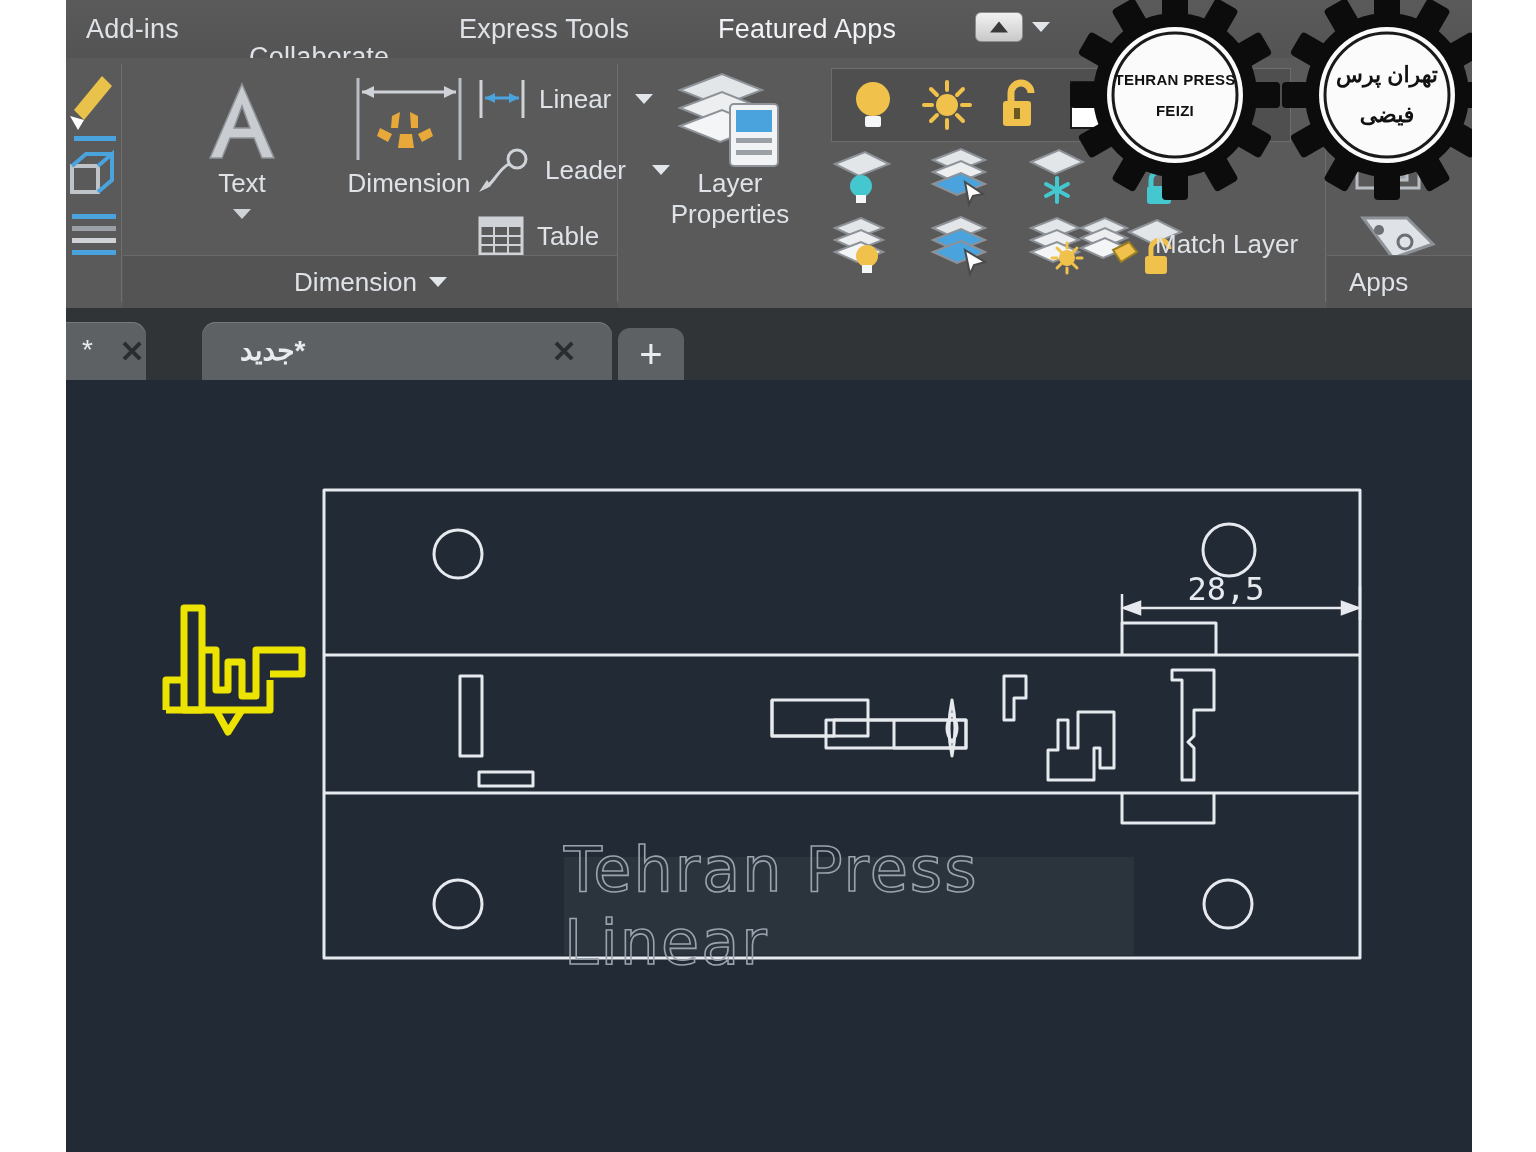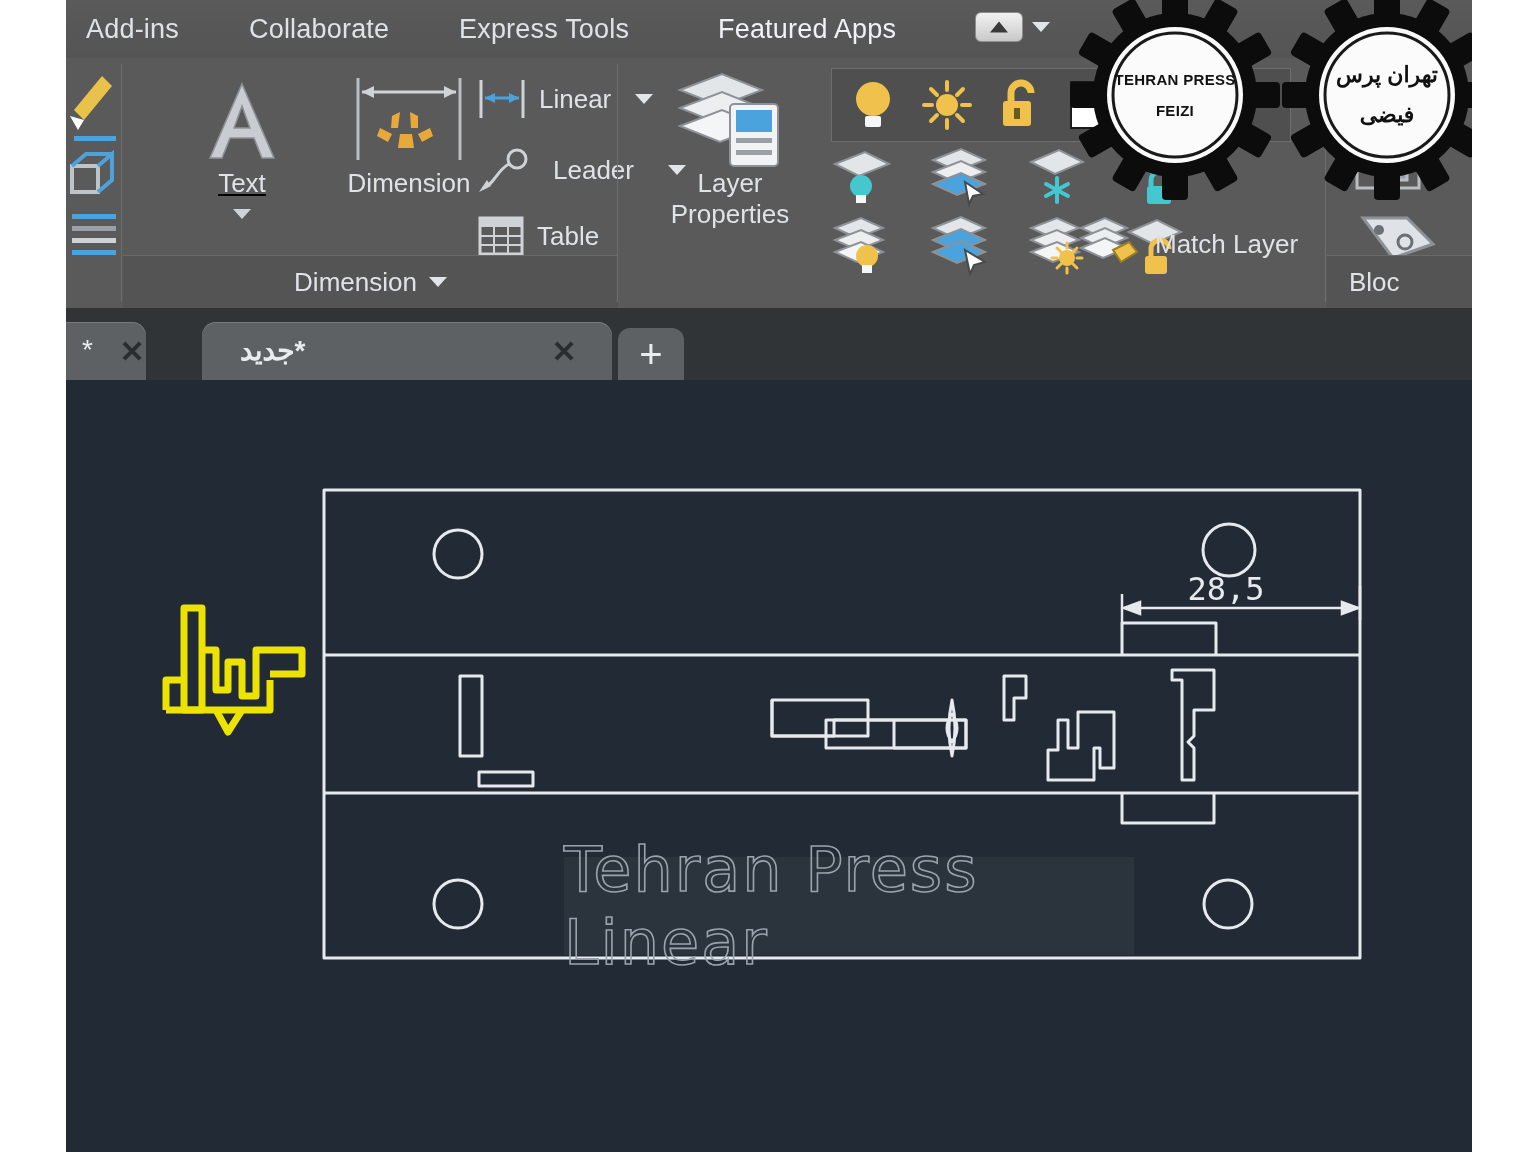--- a/index.html
+++ b/index.html
@@ -71,21 +71,21 @@
 </style>
 </head>
 <body>
 
 <div id="app">
 
   <div class="tabstrip">
     <div class="tabstrip-bg"></div>
 
     <div class="rtab" style="left:86px;">Add-ins</div>
-    <div class="rtab" style="left:249px;">Collaborate</div>
+    <div class="rtab" style="left:249px;margin-top:28px;">Collaborate</div>
     <div class="rtab" style="left:459px;">Express Tools</div>
     <div class="rtab active" style="left:718px;">Featured Apps</div>
 
     <div class="appsbtn">
         <span class="tri"></span>
       </div>
     <div class="caretsm" style="left:1032px;top:22px;"></div>
   </div>
 
   <div class="ribbon">
@@ -107,21 +107,21 @@
           <rect x="6" y="168" width="44" height="5" fill="#9aa0a6"></rect>
           <rect x="6" y="180" width="44" height="5" fill="#cfd3d7"></rect>
           <rect x="6" y="192" width="44" height="5" fill="#4aa3dc"></rect>
         </g>
       </svg>
       <div class="pdiv" style="right:0;"></div>
     </div>
 
     <div class="panel" style="left:57px;width:495px;">
 
-      <div class="bigbtn" style="left:64px;top:14px;width:110px;text-decoration:underline;">
+      <div class="bigbtn" style="left:64px;top:14px;width:110px;">
         <svg width="96" height="96" viewBox="0 0 96 96">
           <path d="M48 12 L80 86 L68 86 L60 66 L36 66 L28 86 L16 86 Z M40 56 L56 56 L48 34 Z" fill="#c9cdd2" stroke="#8d9298" stroke-width="1.5"></path>
         </svg>
         <span class="lbl">Text</span>
         <span class="caretsm" style="position:relative;margin-top:10px;border-top-color:#cfd3d7;"></span>
       </div>
 
       <div class="bigbtn" style="left:186px;top:14px;width:200px;">
         <svg width="130" height="96" viewBox="0 0 130 96">
           <line x1="14" y1="6" x2="14" y2="88" stroke="#b9bec4" stroke-width="3"></line>
@@ -145,21 +145,21 @@
           <line x1="6" y1="4" x2="6" y2="42" stroke="#cfd3d7" stroke-width="3"></line>
           <line x1="48" y1="4" x2="48" y2="42" stroke="#cfd3d7" stroke-width="3"></line>
           <line x1="10" y1="22" x2="44" y2="22" stroke="#4aa3dc" stroke-width="3"></line>
           <path d="M10 22 L20 17 L20 27 Z" fill="#4aa3dc"></path>
           <path d="M44 22 L34 17 L34 27 Z" fill="#4aa3dc"></path>
         </svg>
         <span class="lbl">Linear</span>
         <span class="caretsm" style="position:relative;margin-left:14px;"></span>
       </div>
 
-      <div style="position:absolute;left:352px;top:88px;display:flex;align-items:center;gap:24px;">
+      <div style="position:absolute;left:352px;top:88px;display:flex;align-items:center;gap:16px;">
         <svg width="54" height="48" viewBox="0 0 54 48">
           <path d="M8 42 C18 40 22 24 34 18" fill="none" stroke="#cfd3d7" stroke-width="3"></path>
           <circle cx="42" cy="13" r="9" fill="none" stroke="#cfd3d7" stroke-width="3"></circle>
           <path d="M4 46 L16 40 L12 34 Z" fill="#cfd3d7"></path>
         </svg>
         <span class="lbl">Leader</span>
         <span class="caretsm" style="position:relative;margin-left:10px;"></span>
       </div>
 
       <div style="position:absolute;left:352px;top:156px;display:flex;align-items:center;gap:10px;">
@@ -326,21 +326,21 @@
           <rect x="8" y="86" width="62" height="30"></rect>
           <rect x="34" y="94" width="24" height="14" fill="#9aa0a6"></rect>
         </g>
         <g>
           <path d="M14 146 L58 146 L84 172 L44 186 Z" fill="#dfe3e8" stroke="#8d9298" stroke-width="3"></path>
           <circle cx="30" cy="158" r="5" fill="#6b7076"></circle>
           <circle cx="56" cy="170" r="7" fill="none" stroke="#6b7076" stroke-width="3"></circle>
         </g>
       </svg>
       <div class="panel-title" style="justify-content:flex-start;padding-left:22px;">
-        <span>Bloc</span>
+        <span>Apps</span>
       </div>
     </div>
   </div>
 
   <div class="filetabs">
     <div class="ftab" style="left:-180px;width:260px;">
       <span class="ftitle" style="left:196px;">*</span>
       <span class="fclose" style="left:232px;">✕</span>
     </div>
     <div class="ftab" style="left:136px;width:410px;">

